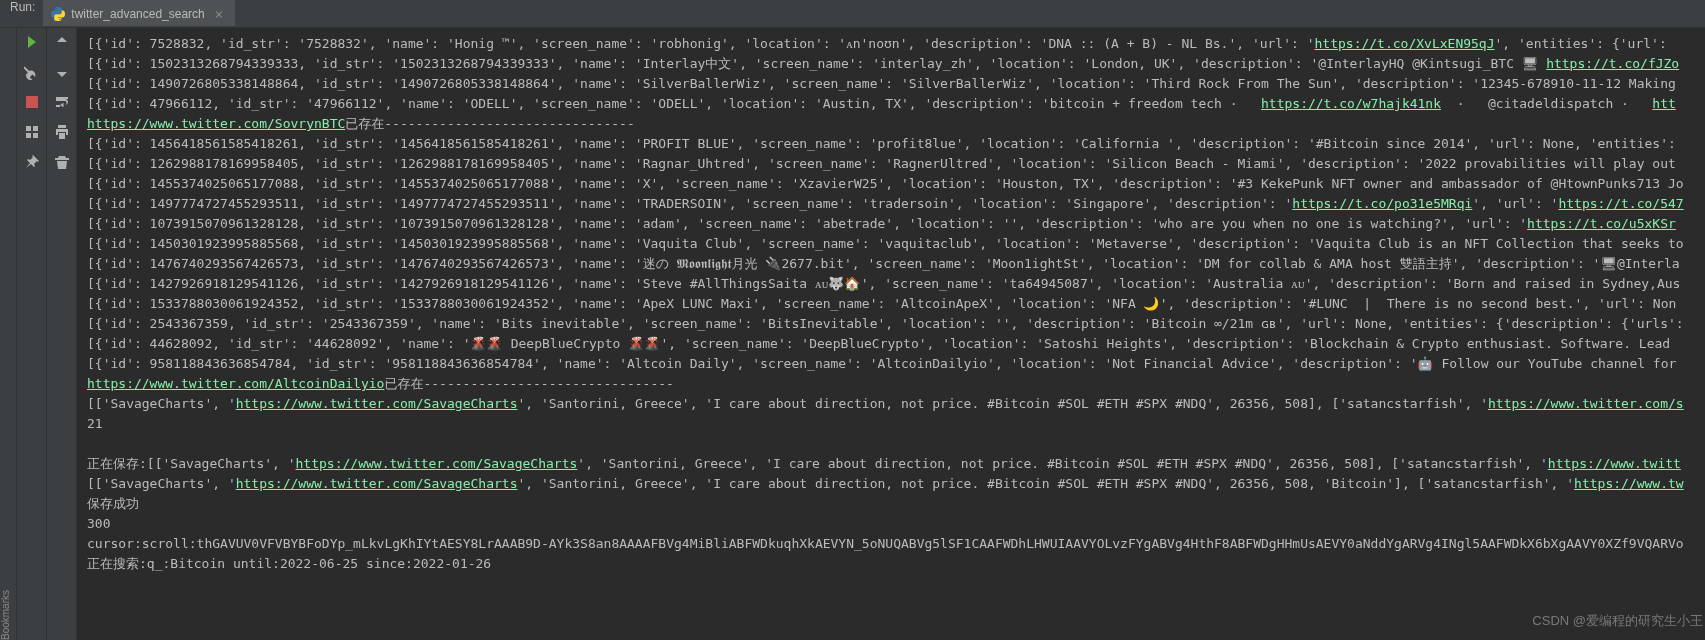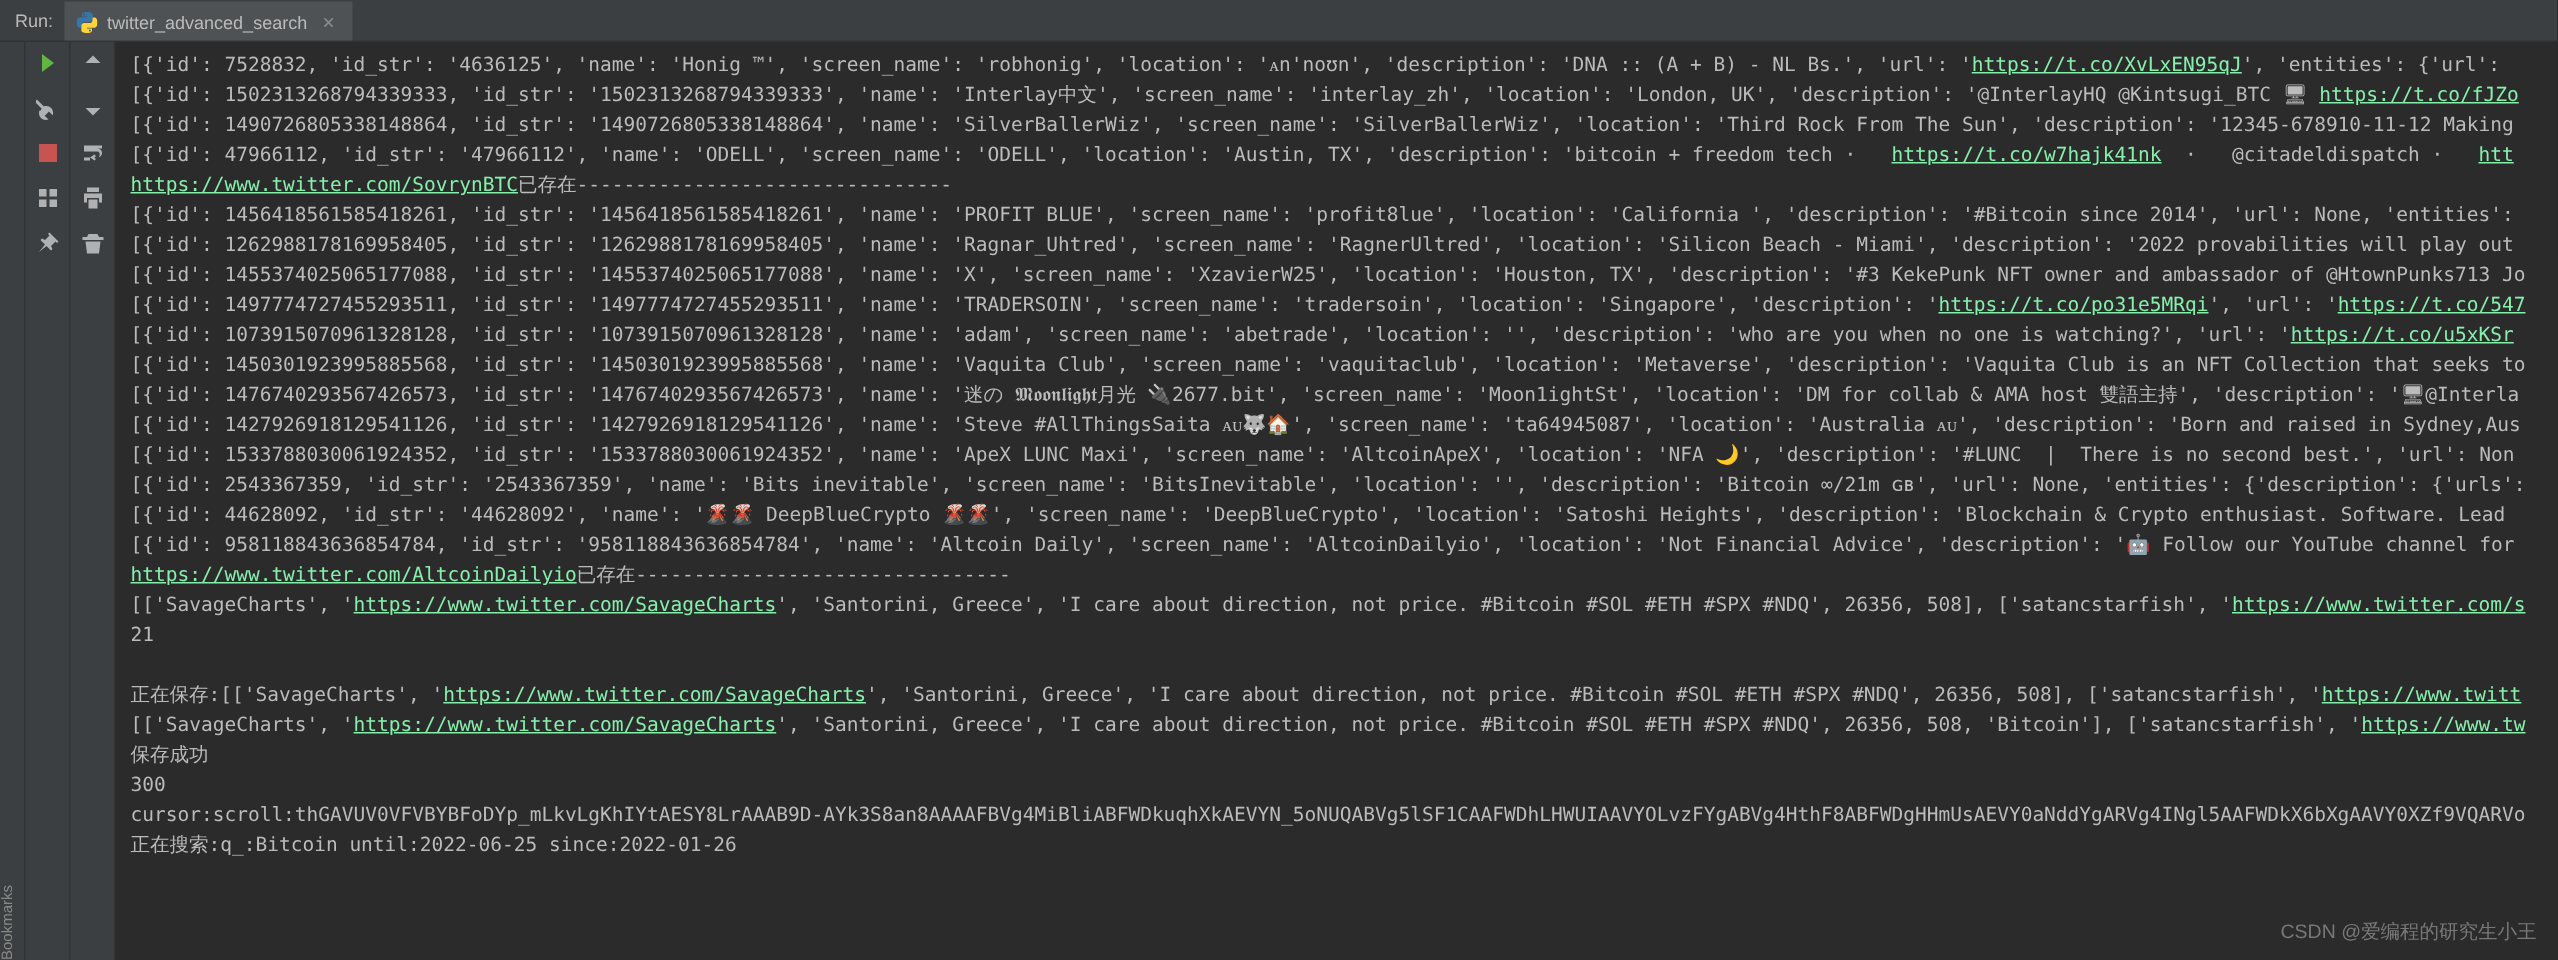--- a/index.html
+++ b/index.html
@@ -8,21 +8,21 @@
   color: #a9b7c6;
   font-family: 'Consolas', 'Monaco', monospace;
   font-size: 13px;
   width: 1705px;
   height: 640px;
   overflow: hidden;
   position: relative;
 }
 .top-bar {
   display: flex;
-  align-items: center;
+  align-items: flex-start;
   height: 28px;
   background: #3c3f41;
   border-bottom: 1px solid #323232;
 }
 .run-label {
   color: #bbbbbb;
   padding: 0 8px 0 10px;
   font-size: 12px;
   font-family: sans-serif;
 }
@@ -110,21 +110,21 @@
 }
 .console .row {
   white-space: pre;
 }
 .link {
   color: #86efac;
   text-decoration: underline;
 }
 .watermark {
   position: absolute;
-  right: 14px;
+  right: 2px;
   bottom: 10px;
   color: #787878;
   font-size: 13px;
   font-family: sans-serif;
 }
 </style>
 </head>
 <body>
 
 <div class="top-bar">
@@ -194,21 +194,21 @@
         </svg>
       </span>
     <span class="icon-btn">
         <svg viewBox="0 0 16 16">
           <path fill="#afb1b3" d="M5 2h6l1 2h3v2H1V4h3zm-2 5h10l-1 8H4z"></path>
         </svg>
       </span>
   </div>
 
   <div class="console">
-<div class="row"><span>[{'id': 7528832, 'id_str': '4636125', 'name': 'Honig ™', 'screen_name': 'robhonig', 'location': 'ᴀn'noʊn', 'description': 'DNA :: (A + B) - NL Bs.', 'url': '</span><a class="link">https://t.co/XvLxEN95qJ</a><span>', 'entities': {'url':</span></div>
+<div class="row"><span>[{'id': 7528832, 'id_str': '7528832', 'name': 'Honig ™', 'screen_name': 'robhonig', 'location': 'ᴀn'noʊn', 'description': 'DNA :: (A + B) - NL Bs.', 'url': '</span><a class="link">https://t.co/XvLxEN95qJ</a><span>', 'entities': {'url':</span></div>
 <div class="row"><span>[{'id': 1502313268794339333, 'id_str': '1502313268794339333', 'name': 'Interlay中文', 'screen_name': 'interlay_zh', 'location': 'London, UK', 'description': '@InterlayHQ @Kintsugi_BTC 🖥 </span><a class="link">https://t.co/fJZo</a></div>
 <div class="row"><span>[{'id': 1490726805338148864, 'id_str': '1490726805338148864', 'name': 'SilverBallerWiz', 'screen_name': 'SilverBallerWiz', 'location': 'Third Rock From The Sun', 'description': '12345-678910-11-12 Making</span></div>
 <div class="row"><span>[{'id': 47966112, 'id_str': '47966112', 'name': 'ODELL', 'screen_name': 'ODELL', 'location': 'Austin, TX', 'description': 'bitcoin + freedom tech ·   </span><a class="link">https://t.co/w7hajk41nk</a><span>  ·   @citadeldispatch ·   </span><a class="link">htt</a></div>
 <div class="row"><a class="link">https://www.twitter.com/SovrynBTC</a><span>已存在--------------------------------</span></div>
 <div class="row"><span>[{'id': 1456418561585418261, 'id_str': '1456418561585418261', 'name': 'PROFIT BLUE', 'screen_name': 'profit8lue', 'location': 'California ', 'description': '#Bitcoin since 2014', 'url': None, 'entities':</span></div>
 <div class="row"><span>[{'id': 1262988178169958405, 'id_str': '1262988178169958405', 'name': 'Ragnar_Uhtred', 'screen_name': 'RagnerUltred', 'location': 'Silicon Beach - Miami', 'description': '2022 provabilities will play out</span></div>
 <div class="row"><span>[{'id': 1455374025065177088, 'id_str': '1455374025065177088', 'name': 'X', 'screen_name': 'XzavierW25', 'location': 'Houston, TX', 'description': '#3 KekePunk NFT owner and ambassador of @HtownPunks713 Jo</span></div>
 <div class="row"><span>[{'id': 1497774727455293511, 'id_str': '1497774727455293511', 'name': 'TRADERSOIN', 'screen_name': 'tradersoin', 'location': 'Singapore', 'description': '</span><a class="link">https://t.co/po31e5MRqi</a><span>', 'url': '</span><a class="link">https://t.co/547</a></div>
 <div class="row"><span>[{'id': 1073915070961328128, 'id_str': '1073915070961328128', 'name': 'adam', 'screen_name': 'abetrade', 'location': '', 'description': 'who are you when no one is watching?', 'url': '</span><a class="link">https://t.co/u5xKSr</a></div>
 <div class="row"><span>[{'id': 1450301923995885568, 'id_str': '1450301923995885568', 'name': 'Vaquita Club', 'screen_name': 'vaquitaclub', 'location': 'Metaverse', 'description': 'Vaquita Club is an NFT Collection that seeks to</span></div>

